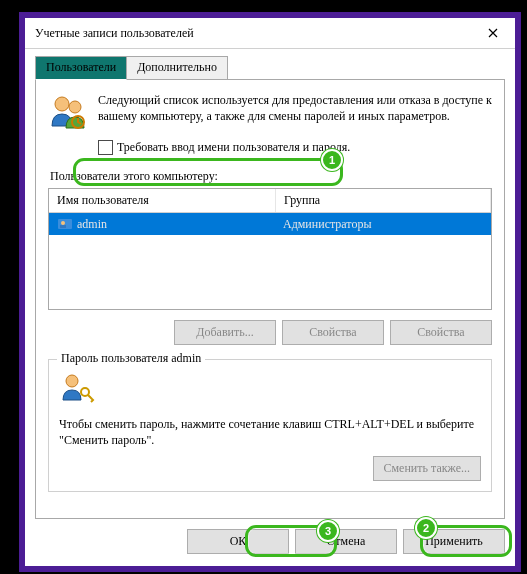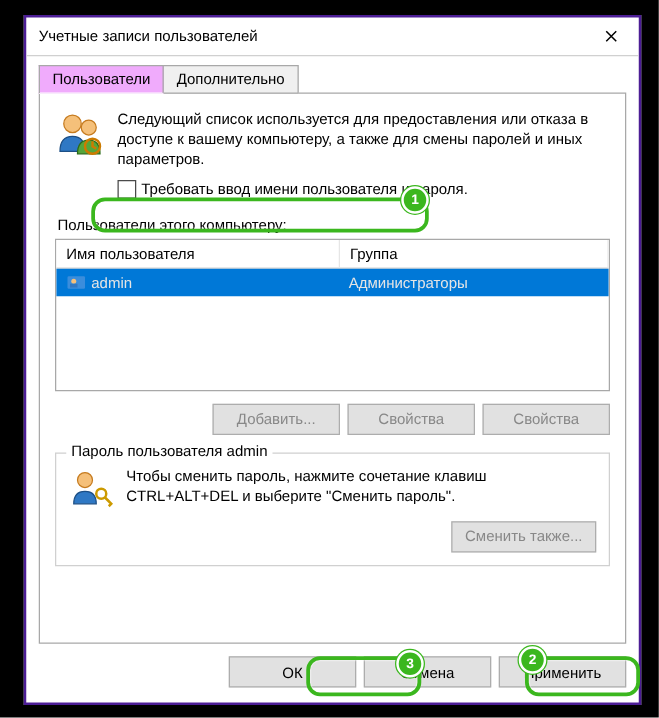--- a/index.html
+++ b/index.html
@@ -9,23 +9,23 @@
     font-family:"Segoe UI",Tahoma,sans-serif;
     font-size:12px;
     color:#000;
     position:relative;
   }
   .window{
     position:absolute;
     left:19px;top:12px;
     width:490px;height:548px;
     background:#fff;
-    border:2px solid #4c1d95;
+    border:6px solid #4c1d95;
     box-shadow:0 0 6px rgba(0,0,0,.15);
-    display:flex;flex-direction:column;
+    display:flex;flex-direction:column;font-family:Liberation Serif, serif;
   }
   .titlebar{
     height:30px;
     display:flex;align-items:center;
     padding-left:10px;
     border-bottom:1px solid #d0d0d0;
   }
   .titlebar-title{flex:1;font-size:12px}
   .close-btn{
     width:45px;height:30px;
@@ -38,21 +38,21 @@
     padding:6px 10px 0 10px;
     display:flex;flex-direction:column;
   }
   .tabs{
     display:flex;
     position:relative;top:1px;
   }
   .tab{
     border:1px solid #a8a8a8;
     padding:3px 10px 4px;
-    background:#f0abfc;
+    background:#0f766e;
     font-size:12px;
     position:relative;
     cursor:default;
   }
   .tab.active{
     border-bottom:1px solid #fff;
     z-index:2;
   }
   .tab.inactive{
     background:#f0f0f0;
@@ -141,21 +141,21 @@
     margin-top:14px;
     border:1px solid #d0d0d0;
     padding:10px 10px 10px 10px;
     position:relative;
   }
   .group-title{
     position:absolute;top:-9px;left:8px;
     background:#fff;padding:0 4px;font-size:12px;
   }
   .group-content{
-    display:flex;gap:10px;align-items:flex-start;
+    display:flex;gap:10px;align-items:flex-start;flex-direction:column;
   }
   .group-icon{width:36px;height:36px;flex:none}
   .group-text{font-size:12px;line-height:1.35;flex:1}
   .group-btns{
     display:flex;justify-content:flex-end;margin-top:8px;
   }
   .footbar{
     border-top:0;
     padding:10px 10px 12px;
     display:flex;justify-content:flex-end;gap:6px;

